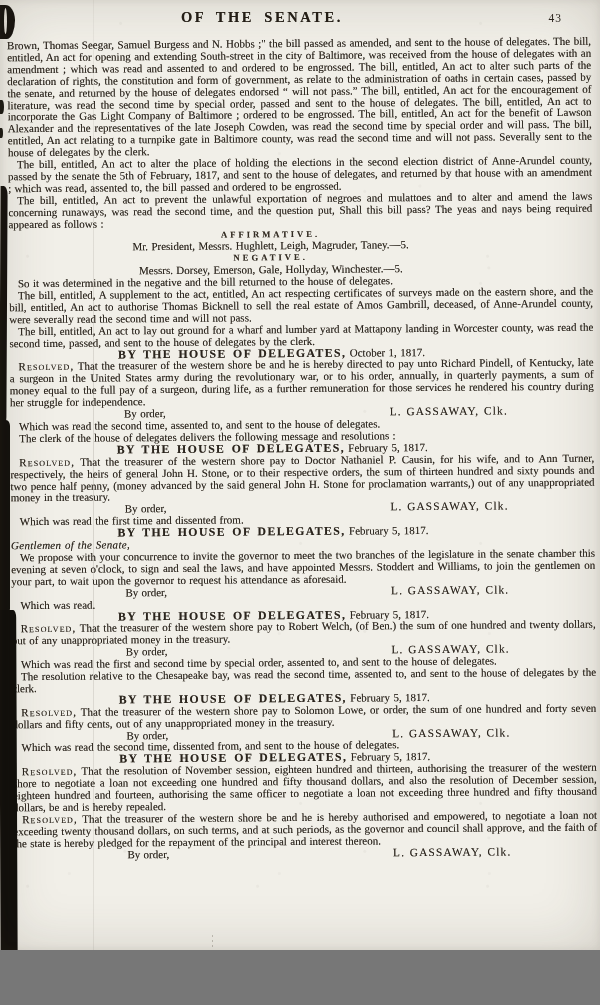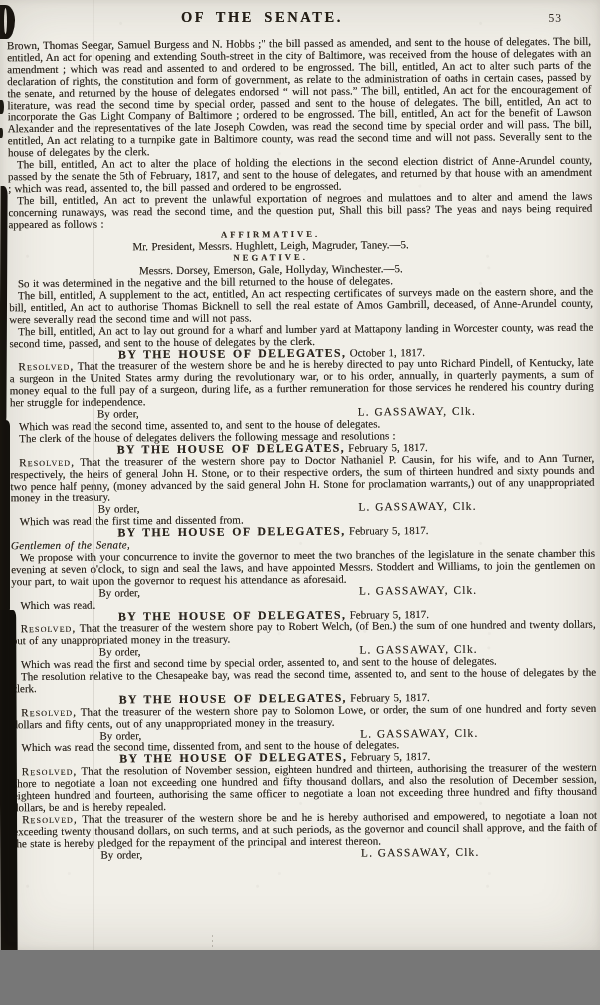--- a/index.html
+++ b/index.html
@@ -80,34 +80,34 @@
   .para{text-indent:9px;}
   .para.noindent{text-indent:0;}
   .lead{font-variant:small-caps;letter-spacing:1.1px;margin-top:13px;}
   .heading{text-align:center;text-indent:0;transform:translateX(-30px);white-space:nowrap;}
   .hcaps{font-weight:bold;font-size:11.8px;letter-spacing:1.4px;word-spacing:2px;}
   .hdate{font-size:11px;}
   .caps-line{text-align:center;transform:translateX(-30px);font-size:8.6px;letter-spacing:3px;font-weight:bold;color:#332c23;}
   .center-line{text-align:center;transform:translateX(-30px);font-size:11px;}
   .salutation{font-style:italic;text-indent:0;letter-spacing:.3px;}
   .byorder{display:flex;align-items:baseline;}
-  .bo-left{margin-left:87px;}
-  .bo-right{margin-left:auto;margin-right:118px;font-size:11.3px;letter-spacing:1.2px;white-space:nowrap;}
+  .bo-left{margin-left:114px;}
+  .bo-right{margin-left:auto;margin-right:86px;font-size:11.3px;letter-spacing:1.2px;white-space:nowrap;}
 </style>
 </head>
 <body>
 
 <div class="page">
 
   <div class="crease-main"></div>
   <div class="crease-bottom"></div>
 
   <div class="header">
     <div class="running-head">OF THE SENATE.</div>
-    <div class="page-number">53</div>
+    <div class="page-number">43</div>
   </div>
 
   <div class="content">
       <p class="para noindent">Brown, Thomas Seegar, Samuel Burgess and N. Hobbs ;" the bill passed as amended, and sent to the house of delegates.  The bill, entitled, An act for opening and extending South-street in the city of Baltimore, was received from the house of delegates with an amendment ; which was read and assented to and ordered to be engrossed.  The bill, entitled, An act to alter such parts of the declaration of rights, the constitution and form of government, as relate to the administration of oaths in certain cases, passed by the senate, and returned by the house of delegates endorsed “ will not pass.”  The bill, entitled, An act for the encouragement of literature, was read the second time by special order, passed and sent to the house of delegates.  The bill, entitled, An act to incorporate the Gas Light Company of Baltimore ; ordered to be engrossed.  The bill, entitled, An act for the benefit of Lawson Alexander and the representatives of the late Joseph Cowden, was read the second time by special order and will pass.  The bill, entitled, An act relating to a turnpike gate in Baltimore county, was read the second time and will not pass.  Severally sent to the house of delegates by the clerk.</p>
       <p class="para">The bill, entitled, An act to alter the place of holding the elections in the second election district of Anne-Arundel county, passed by the senate the 5th of February, 1817, and sent to the house of delegates, and returned by that house with an amendment ; which was read, assented to, the bill passed and ordered to be engrossed.</p>
       <p class="para">The bill, entitled, An act to prevent the unlawful exportation of negroes and mulattoes and to alter and amend the laws concerning runaways, was read the second time, and the question put, Shall this bill pass? The yeas and nays being required appeared as follows :</p>
       <div class="caps-line">AFFIRMATIVE.</div>
       <div class="center-line">Mr. President, Messrs. Hughlett, Leigh, Magruder, Taney.—5.</div>
       <div class="caps-line">NEGATIVE.</div>
       <div class="center-line">Messrs. Dorsey, Emerson, Gale, Hollyday, Winchester.—5.</div>

